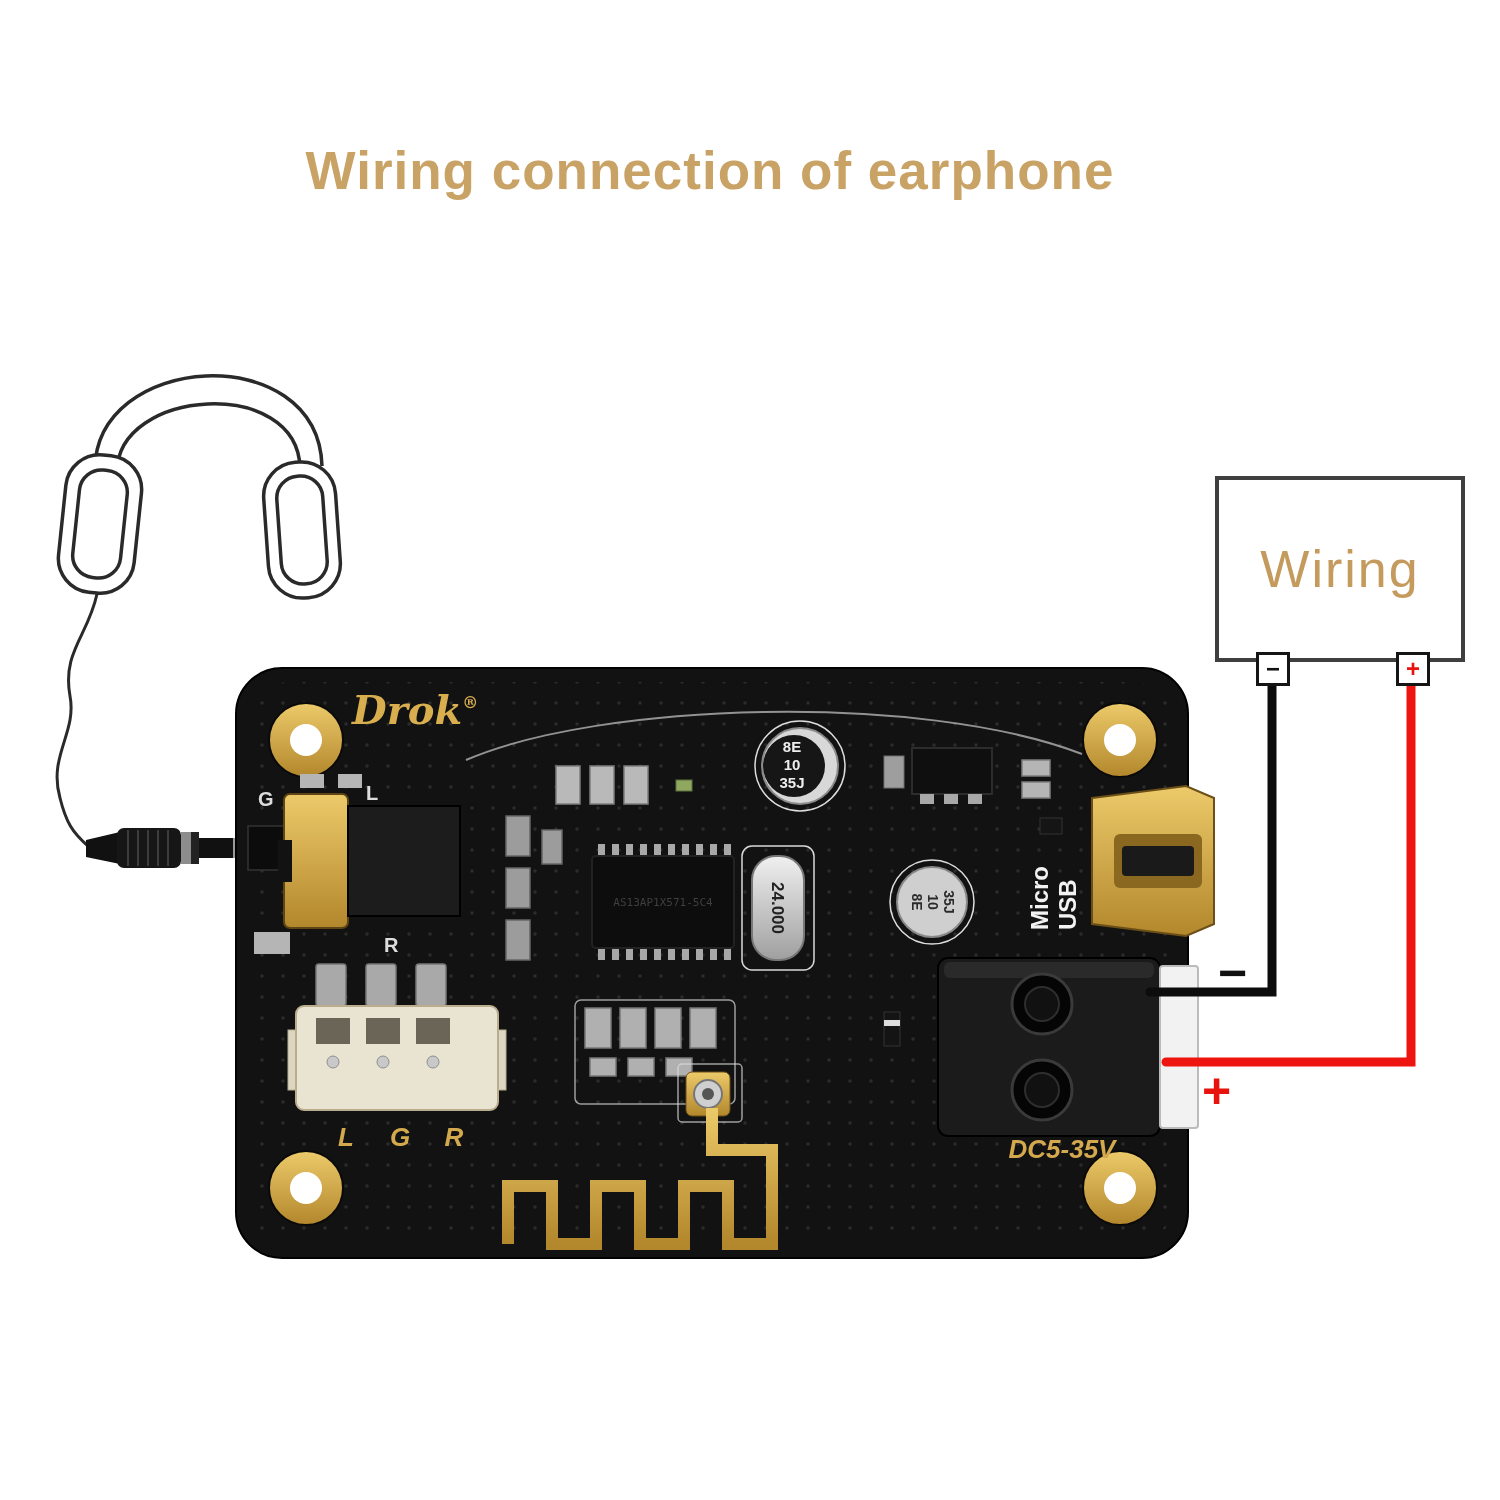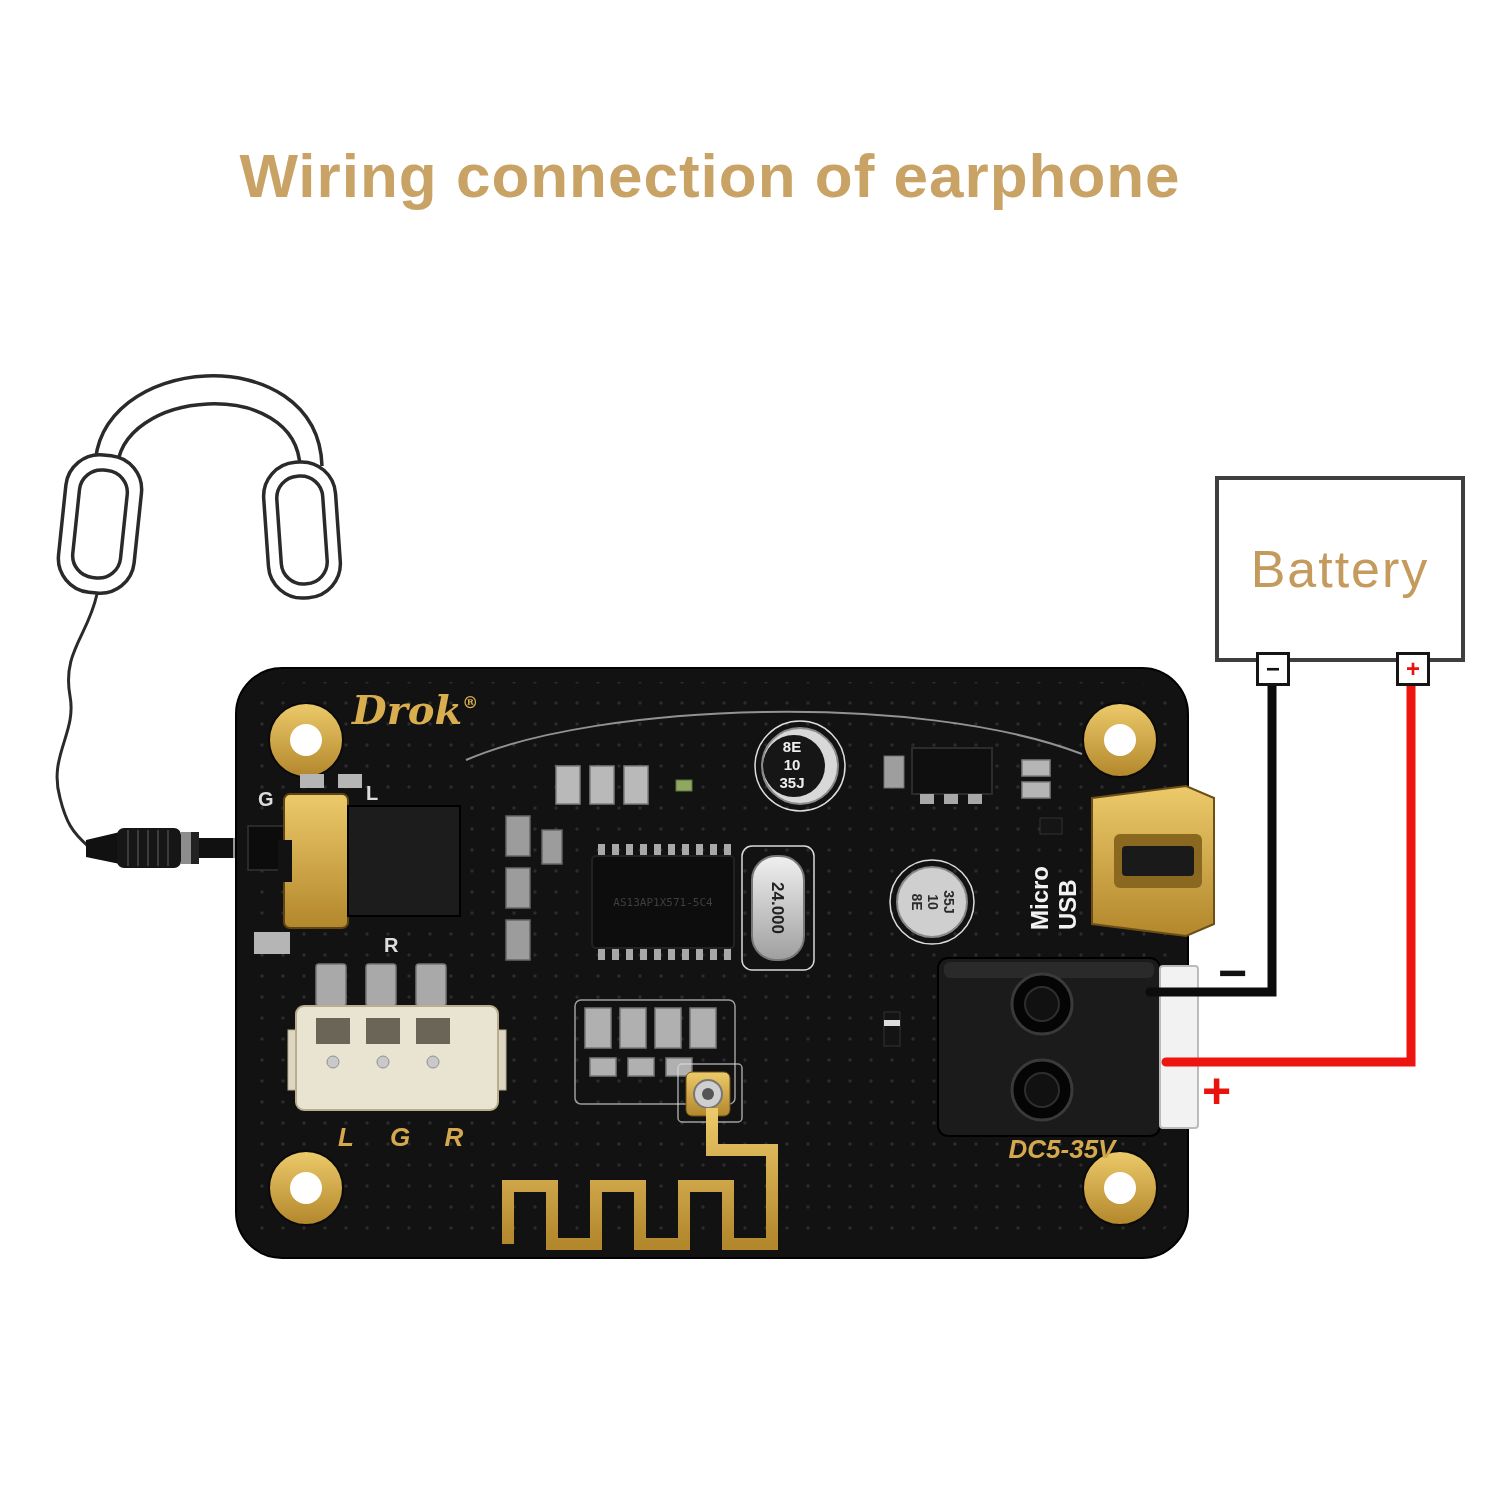--- a/index.html
+++ b/index.html
@@ -1,20 +1,20 @@
 <!DOCTYPE html>
 <html><head>
 <meta charset="utf-8">
 <style>
   html,body{margin:0;padding:0;background:#fff;}
   .stage{position:relative;width:1500px;height:1500px;background:#ffffff;overflow:hidden;
          font-family:"Liberation Sans",sans-serif;}
   .stage svg{position:absolute;left:0;top:0;}
   .title{position:absolute;top:140px;left:0;width:1420px;text-align:center;
-         font-size:62px;font-weight:700;color:#c9a265;letter-spacing:1px;}
+         font-size:53px;font-weight:700;color:#c9a265;letter-spacing:1px;}
   .battery{position:absolute;left:1215px;top:476px;width:242px;height:178px;
            border:4px solid #3f3f3f;background:#fff;display:flex;align-items:center;justify-content:center;}
   .battery-label{font-size:52px;color:#c49a5d;font-weight:500;letter-spacing:2px;}
   .term{position:absolute;width:28px;height:28px;border:3px solid #151515;background:#fff;
         display:flex;align-items:center;justify-content:center;font-size:24px;font-weight:700;line-height:1;}
   .term-minus{left:1256px;top:652px;color:#111;}
   .term-plus{left:1396px;top:652px;color:#e8130c;}
   .wire-label{position:absolute;font-size:50px;font-weight:700;line-height:1;}
   .wl-minus{left:1218px;top:948px;color:#111;}
   .wl-plus{left:1202px;top:1066px;color:#e8130c;}
@@ -271,21 +271,21 @@
 
     <g fill="none" stroke-linecap="round">
       <path d="M 1272 678 L 1272 992 L 1150 992" stroke="#0c0c0c" stroke-width="9"></path>
       <path d="M 1411 678 L 1411 1062 L 1166 1062" stroke="#ee1410" stroke-width="9"></path>
     </g>
   </svg>
 
   <div class="title">Wiring connection of earphone</div>
 
   <div class="battery">
-    <span class="battery-label">Battery</span>
+    <span class="battery-label">Wiring</span>
   </div>
   <div class="term term-minus">
     <span>−</span>
   </div>
   <div class="term term-plus">
     <span>+</span>
   </div>
 
   <div class="wire-label wl-minus">−</div>
   <div class="wire-label wl-plus">+</div>

